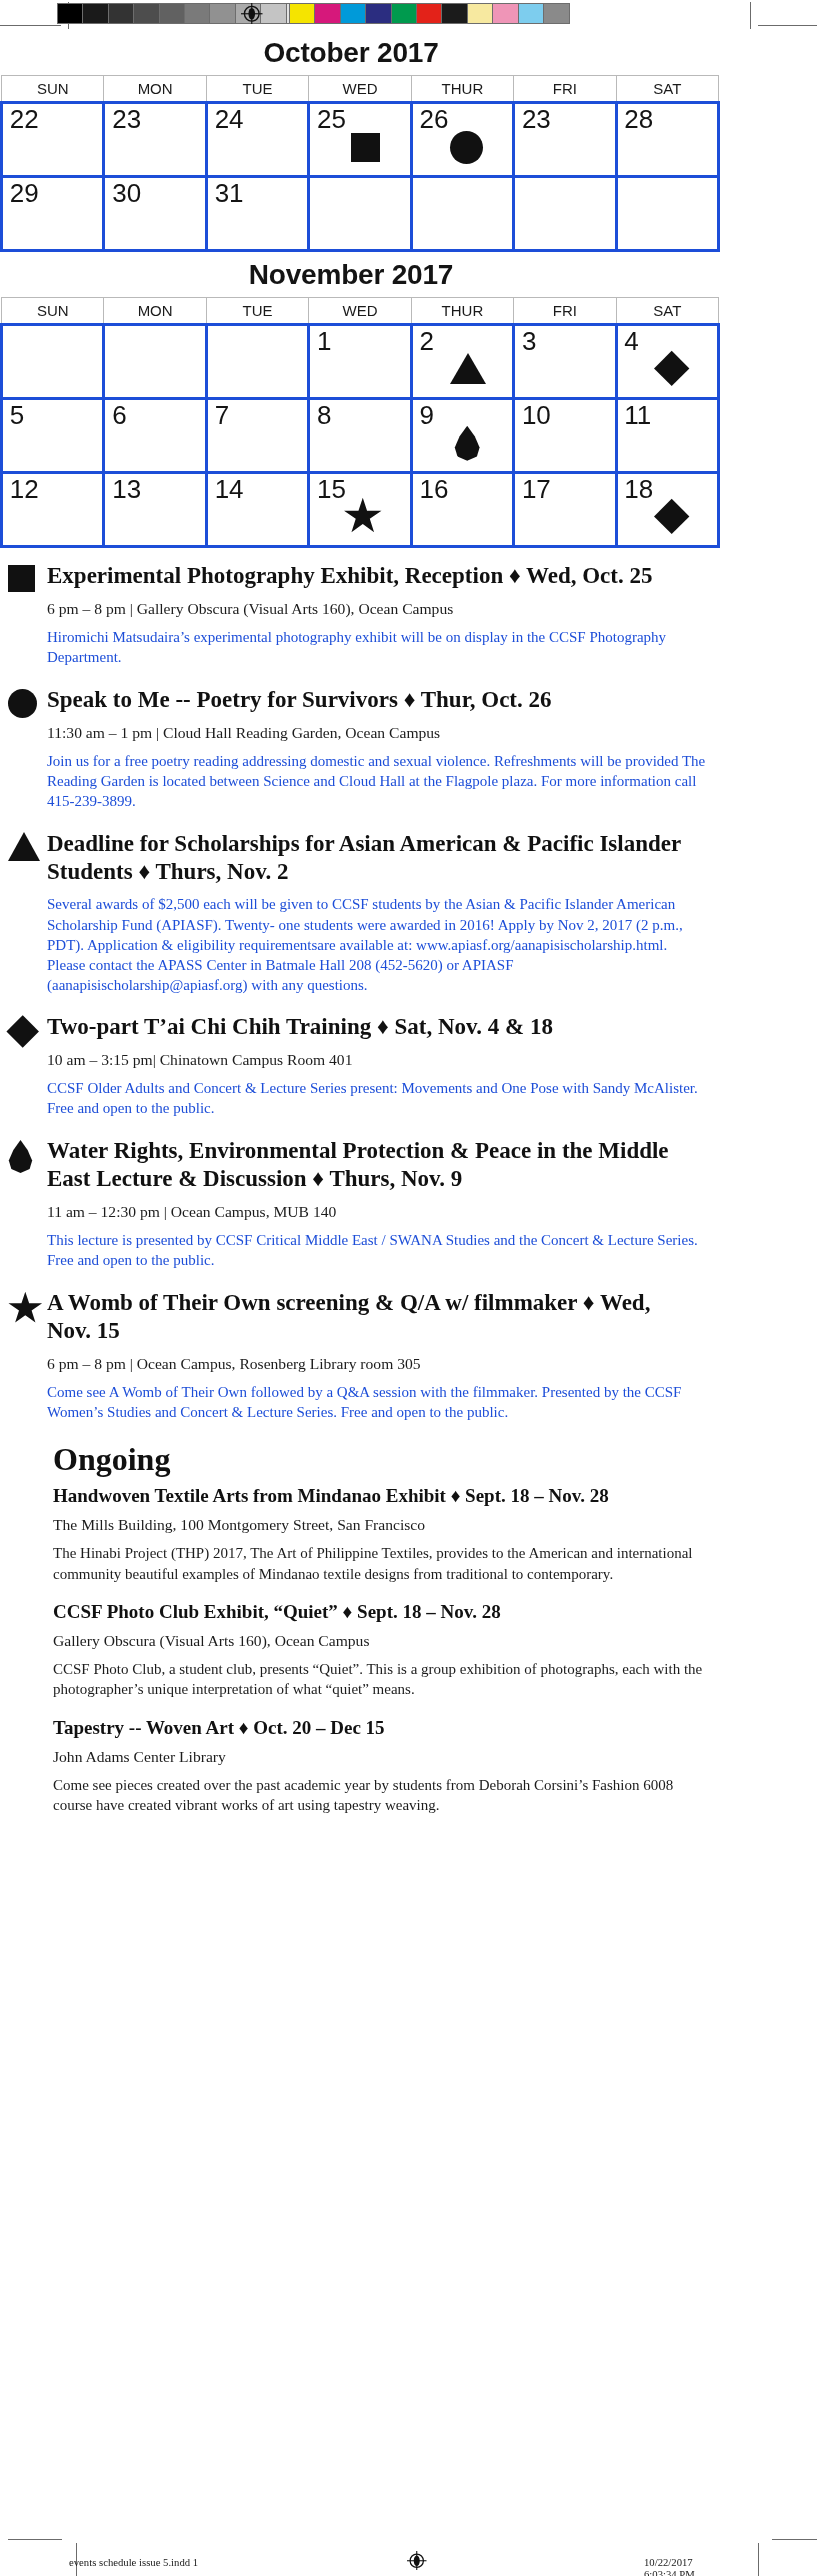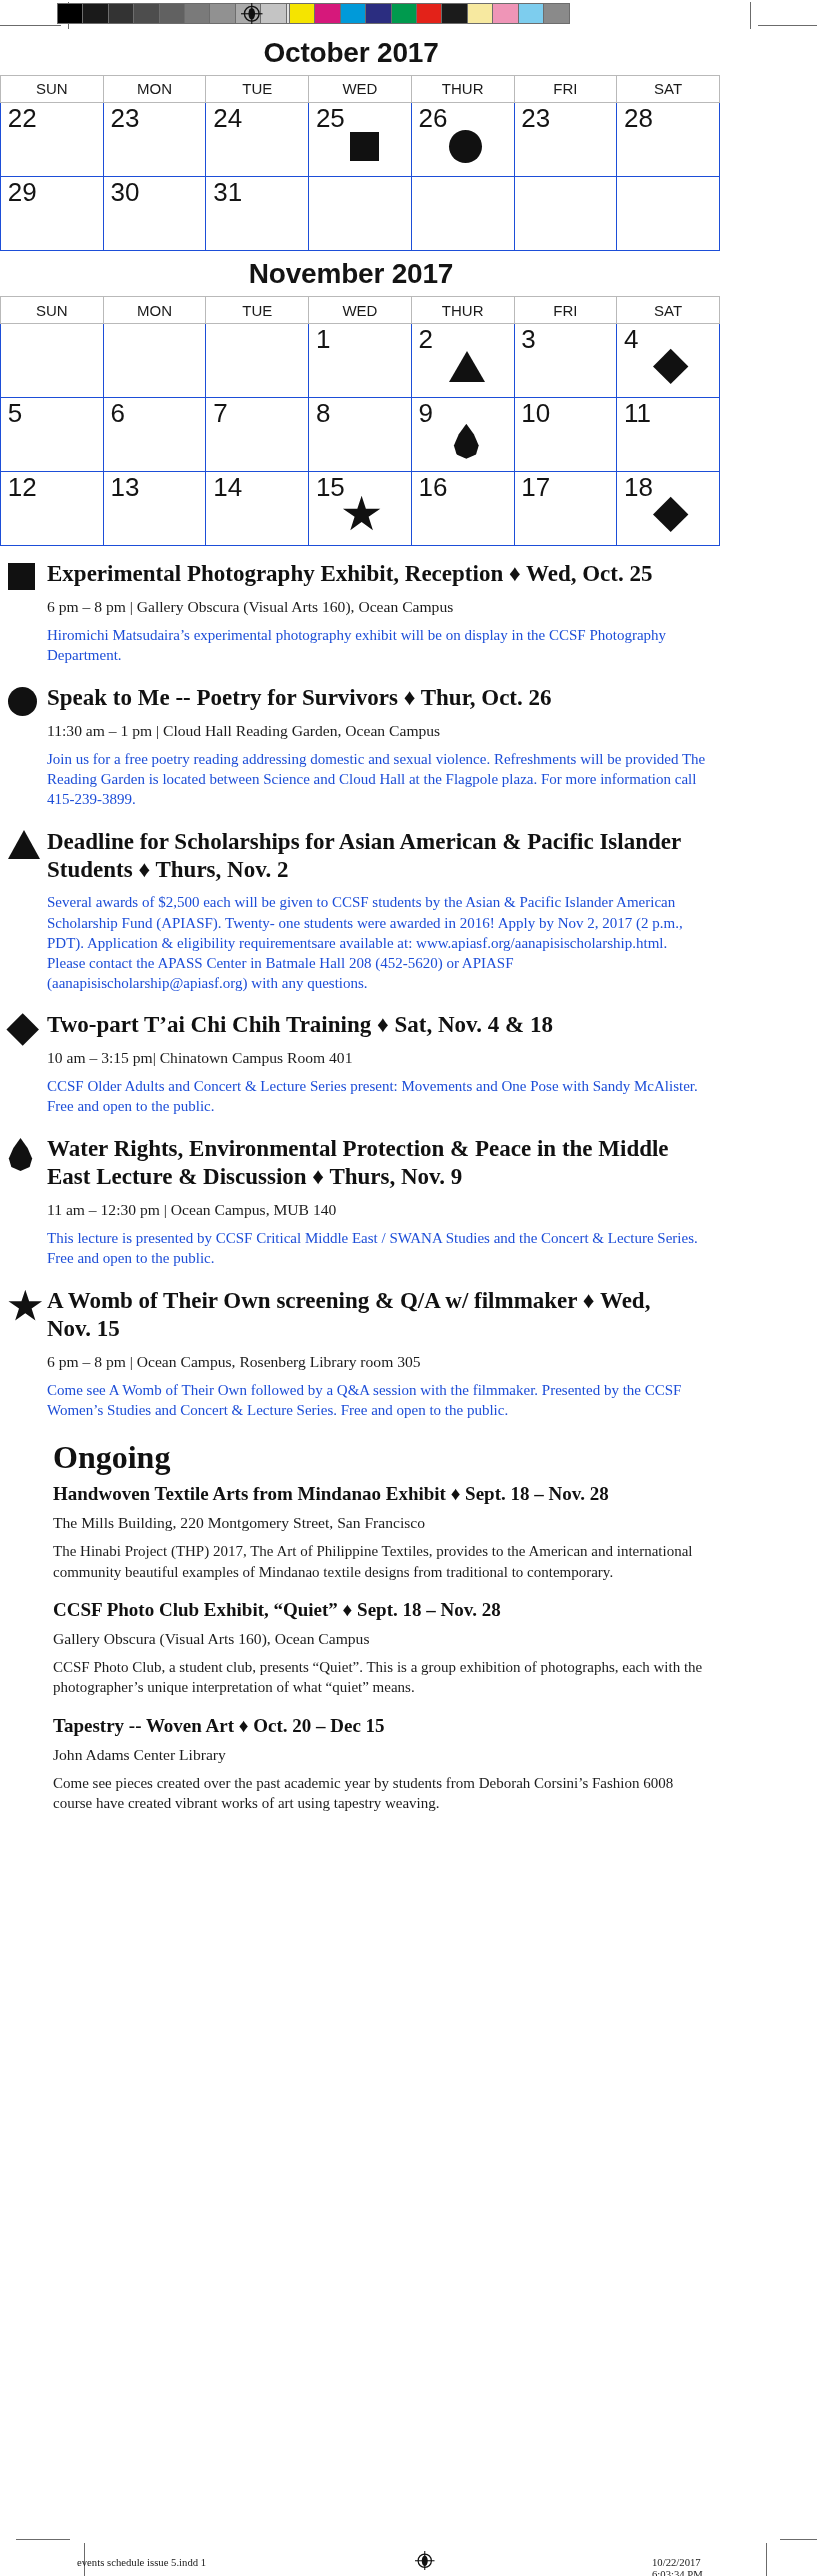--- a/index.html
+++ b/index.html
@@ -40,21 +40,21 @@
     padding: 7.8px 0 5.9px 0;
   }
   .cal { width:720px; margin:0 auto; border-collapse:collapse; table-layout:fixed; }
   .cal th {
     font-family:"Liberation Sans", sans-serif;
     font-weight:normal; font-size:15px; color:#1a1a1a;
     text-align:center; height:27px;
     border:1px solid #b9b9b9;
   }
   .cal td {
-    border:1px solid #1d4ed8;
+    border:3px solid #1d4ed8;
     height:74px; vertical-align:top;
     padding:2px 0 0 6.8px;
     position:relative;
     margin-left:24px;
   }
   .daynum {
     font-family:"Liberation Sans", sans-serif;
     font-size:26px; color:#141414; line-height:1.05;
     display:block;
   }
@@ -119,21 +119,21 @@
   .og { padding-left:53px; margin-bottom:16.6px; }
   .og-title {
     font-family:"Liberation Serif", serif;
     font-weight:bold; font-size:19px; color:#111;
     line-height:1.22; margin-bottom:7.8px; max-width:640px;
   }
   .og-where { font-size:15.6px; color:#1c1c1c; margin-bottom:7.8px; line-height:1.3; }
   .og-desc { font-size:15px; color:#1c1c1c; line-height:1.34; max-width:656px; }
 
   
-  .footer { position:absolute; left:16px; top:2537px; width:700px; height:39px; }
+  .footer { position:absolute; left:8px; top:2537px; width:700px; height:39px; }
   .f-line-l { position:absolute; left:0; top:2px; width:54px; height:1px; background:#6b6b6b; }
   .f-line-r { position:absolute; left:764px; top:2px; width:54px; height:1px; background:#6b6b6b; }
   .f-v-l { position:absolute; left:68px; top:5.9px; width:1px; height:33px; background:#6b6b6b; }
   .f-v-r { position:absolute; left:750px; top:5.9px; width:1px; height:33px; background:#6b6b6b; }
   .f-doc {
     position:absolute; left:61px; top:18.6px;
     font-family:"Liberation Serif", serif; font-size:10.7px; color:#1a1a1a;
   }
   .f-reg { position:absolute; left:399px; top:13.7px; width:19.5px; height:19.5px; }
   .f-date {
@@ -393,21 +393,21 @@
           <div class="ev-title">A Womb of Their Own screening &amp; Q/A w/ filmmaker ♦ Wed, Nov. 15</div>
           <div class="ev-when">6 pm – 8 pm | Ocean Campus, Rosenberg Library room 305</div>
           <div class="ev-desc">Come see A Womb of Their Own followed by a Q&amp;A session with the filmmaker.  Presented by the  CCSF Women’s Studies and Concert &amp; Lecture Series. Free and open to the public.</div>
         </div>
       </div>
 
     <div class="ongoing-head">Ongoing</div>
     <div class="ongoing" id="ongoing">
         <div class="og">
           <div class="og-title">Handwoven Textile Arts from Mindanao Exhibit ♦ Sept. 18 – Nov. 28</div>
-          <div class="og-where">The Mills Building, 220 Montgomery Street, San Francisco</div>
+          <div class="og-where">The Mills Building, 100 Montgomery Street, San Francisco</div>
           <div class="og-desc">The Hinabi Project (THP) 2017, The Art of Philippine Textiles, provides to the American and international community beautiful examples of Mindanao textile designs from traditional to contemporary.</div>
         </div>
         <div class="og">
           <div class="og-title">CCSF Photo Club Exhibit, “Quiet” ♦ Sept. 18 – Nov. 28</div>
           <div class="og-where">Gallery Obscura (Visual Arts 160), Ocean Campus</div>
           <div class="og-desc">CCSF Photo Club, a student club, presents “Quiet”. This is a group exhibition of photographs, each with the photographer’s unique interpretation of what “quiet” means.</div>
         </div>
         <div class="og">
           <div class="og-title">Tapestry -- Woven Art ♦ Oct. 20 – Dec 15</div>
           <div class="og-where">John Adams Center Library</div>

